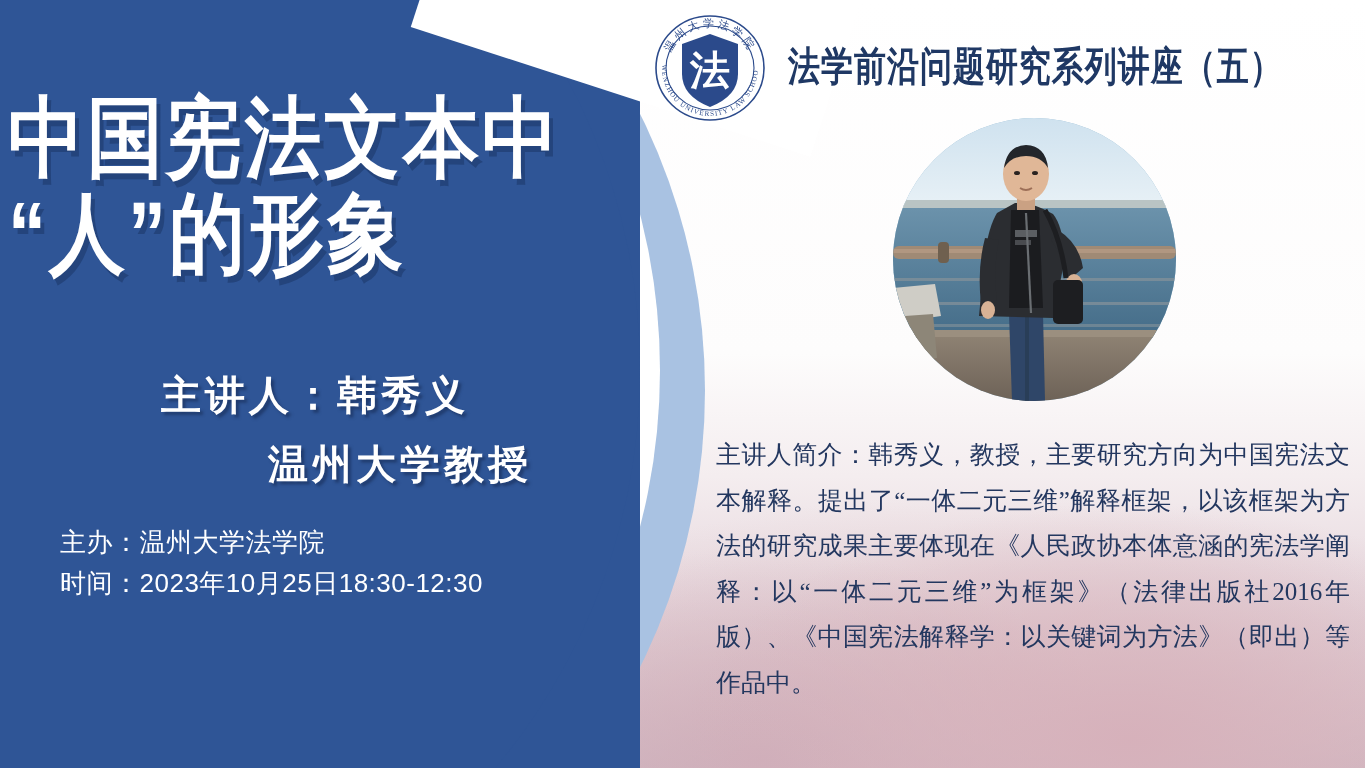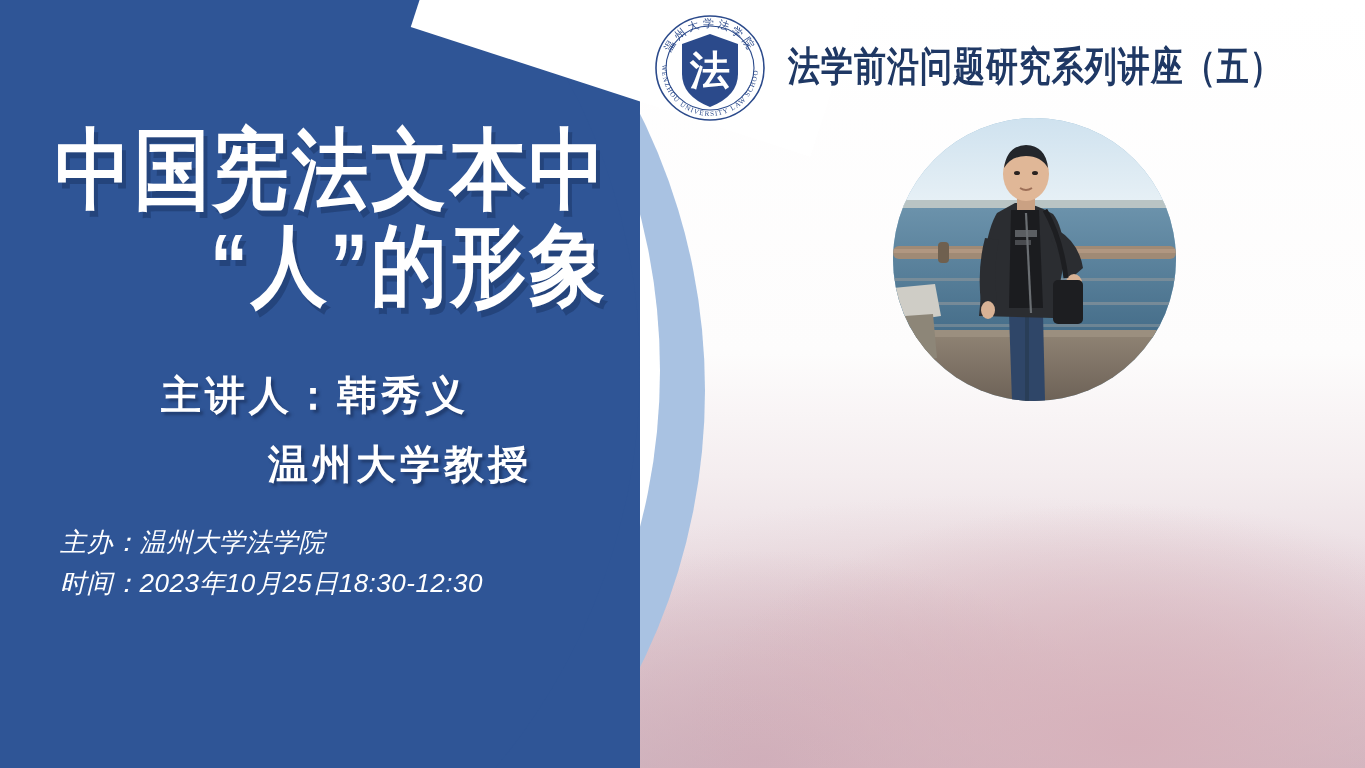--- a/index.html
+++ b/index.html
@@ -78,22 +78,22 @@
   
   .photo-wrap{
     position:absolute;left:893px;top:118px;width:283px;height:283px;
     border-radius:50%;overflow:hidden;
     background:#8fb6cf;
   }
   .photo{position:absolute;left:0;top:0;width:283px;height:283px;}
 
   
   .main-title{
-    position:absolute;left:8px;top:126px;width:600px;
-    text-align:right;
+    position:absolute;left:8px;top:94px;width:600px;
+    text-align:left;
   }
   .main-title .ln{
     font-family:"Liberation Sans",sans-serif;
     font-weight:bold;color:#ffffff;
     font-size:76px;line-height:1.0;
     letter-spacing:3px;
     transform:scaleY(1.16);
     transform-origin:center top;
     text-shadow:4px 5px 0 rgba(28,55,104,0.55);
     white-space:nowrap;
@@ -113,21 +113,21 @@
   .speaker .s2{
     font-family:Liberation Serif, serif;
     font-weight:bold;font-size:40px;letter-spacing:4px;
     text-shadow:3px 3px 3px rgba(25,48,92,0.7);
     margin-top:14px;margin-left:170px;
     white-space:nowrap;
   }
 
   
   .details{
-    position:absolute;left:60px;top:522px;color:#ffffff;font-style:italic;
+    position:absolute;left:60px;top:522px;color:#ffffff;
   }
   .details .row{
     font-family:"Liberation Sans",sans-serif;
     font-size:26px;line-height:1.58;
     letter-spacing:0.5px;
     white-space:nowrap;
   }
 
   
   .bio{
@@ -254,14 +254,15 @@
   <div class="speaker">
     <div class="s1">主讲人：韩秀义</div>
     <div class="s2">温州大学教授</div>
   </div>
 
   <div class="details">
     <div class="row">主办：温州大学法学院</div>
     <div class="row">时间：2023年10月25日18:30-12:30</div>
   </div>
 
+  <div class="bio">主讲人简介：韩秀义，教授，主要研究方向为中国宪法文本解释。提出了“一体二元三维”解释框架，以该框架为方法的研究成果主要体现在《人民政协本体意涵的宪法学阐释：以“一体二元三维”为框架》（法律出版社2016年版）、《中国宪法解释学：以关键词为方法》（即出）等作品中。</div>
 
 </div>
 
 </body></html>

